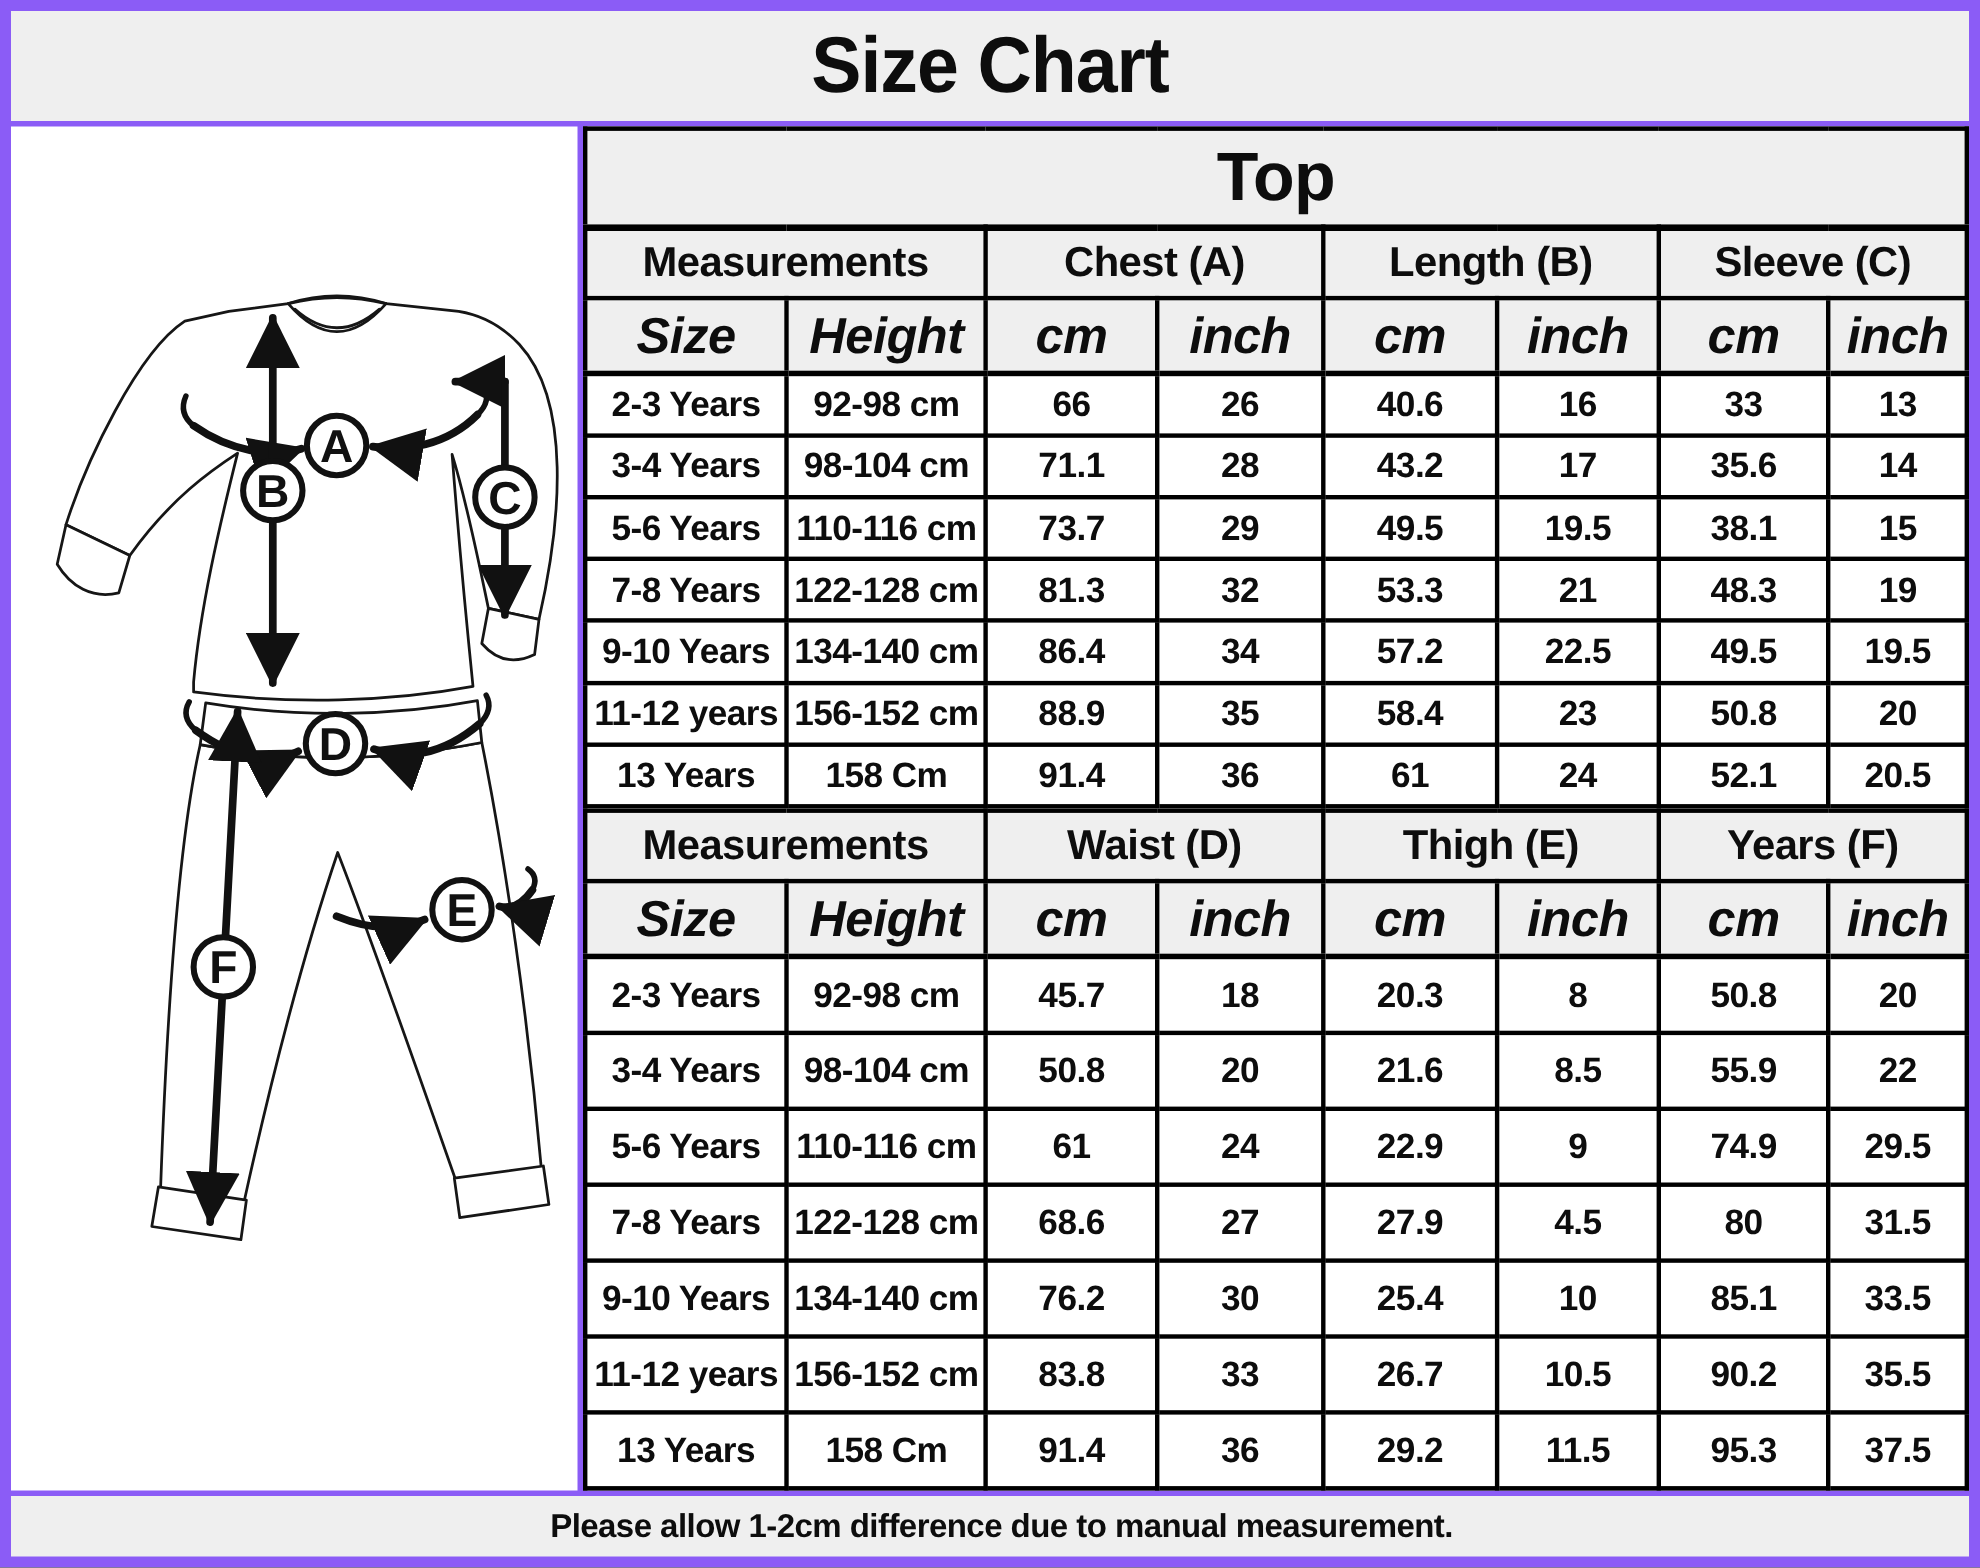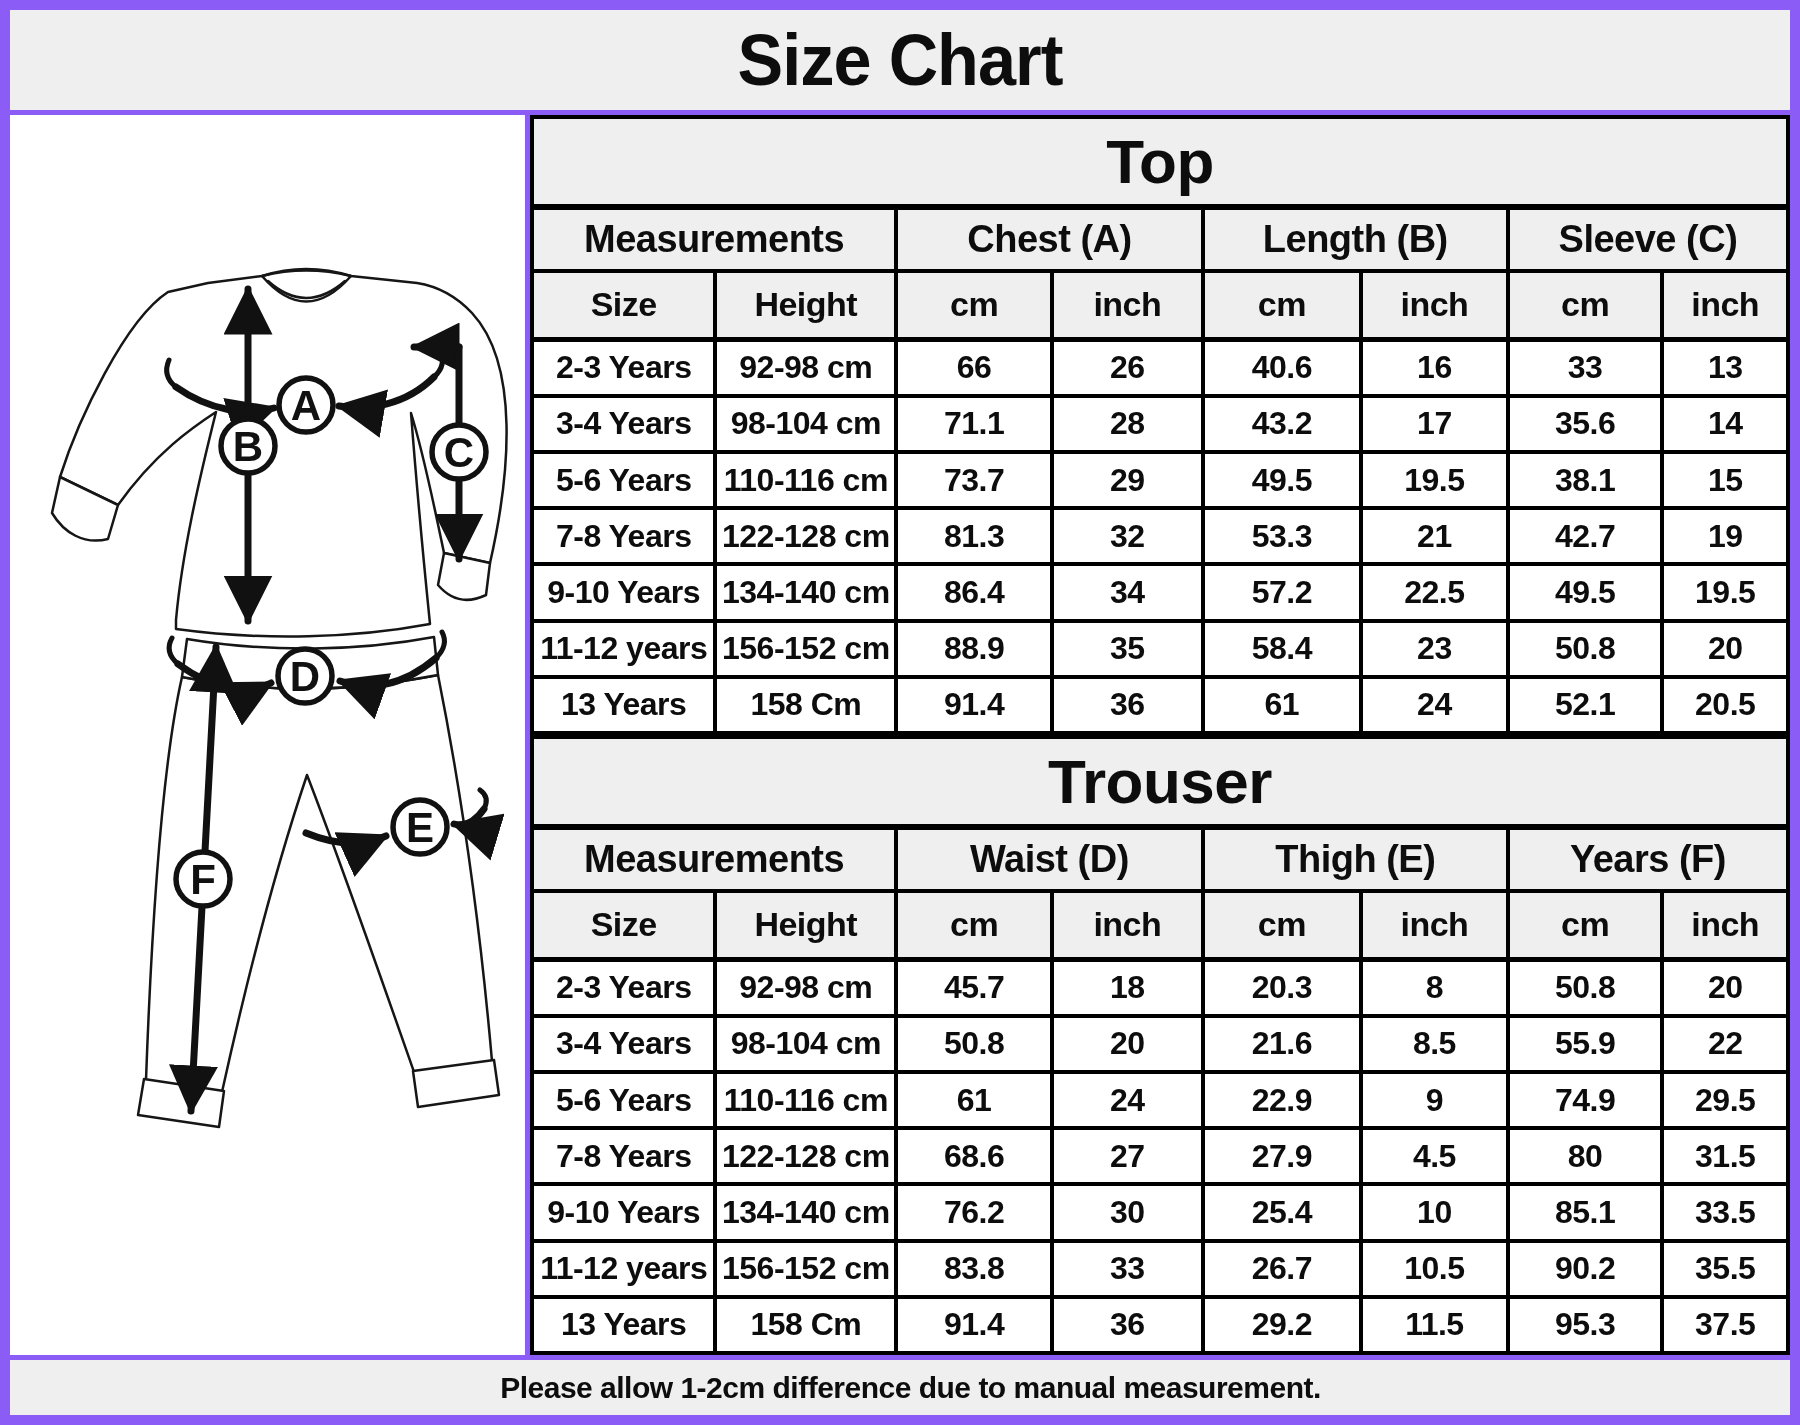--- a/index.html
+++ b/index.html
@@ -70,22 +70,23 @@
     border-bottom-width:6px;
   }
   tr.group-row td {
     height:64px;
     background:#efefef;
     font-size:38px;
   }
   tr.sub-row td {
     height:68px;
     background:#efefef;
-    font-size:34px;
+    font-size:46px;
     border-bottom-width:5px;
+    font-style:italic;
   }
 
   .footer-bar {
     height:55px; flex:0 0 55px;
     background:#efefef;
     margin-top:5px;
     display:flex; align-items:center; justify-content:center;
   }
   .footer-bar div {
     font-size:30px; font-weight:bold; letter-spacing:-0.5px;margin-left:21px;
@@ -270,21 +271,21 @@
               <td>38.1</td>
               <td>15</td>
             </tr>
             <tr class="data-row">
               <td>7-8 Years</td>
               <td>122-128 cm</td>
               <td>81.3</td>
               <td>32</td>
               <td>53.3</td>
               <td>21</td>
-              <td>42.7</td>
+              <td>48.3</td>
               <td>19</td>
             </tr>
             <tr class="data-row">
               <td>9-10 Years</td>
               <td>134-140 cm</td>
               <td>86.4</td>
               <td>34</td>
               <td>57.2</td>
               <td>22.5</td>
               <td>49.5</td>
@@ -318,23 +319,20 @@
           <col style="width:14.6%">
             <col style="width:14.4%">
           <col style="width:12.4%">
             <col style="width:12.0%">
           <col style="width:12.6%">
             <col style="width:11.7%">
           <col style="width:12.3%">
             <col style="width:10.0%">
         </colgroup>
         <tbody>
-            <tr class="section-row">
-              <td colspan="8">Trouser</td>
-            </tr>
             <tr class="group-row">
               <td colspan="2">Measurements</td>
               <td colspan="2">Waist (D)</td>
               <td colspan="2">Thigh (E)</td>
               <td colspan="2">Years (F)</td>
             </tr>
             <tr class="sub-row">
               <td>Size</td>
               <td>Height</td>
               <td>cm</td>

